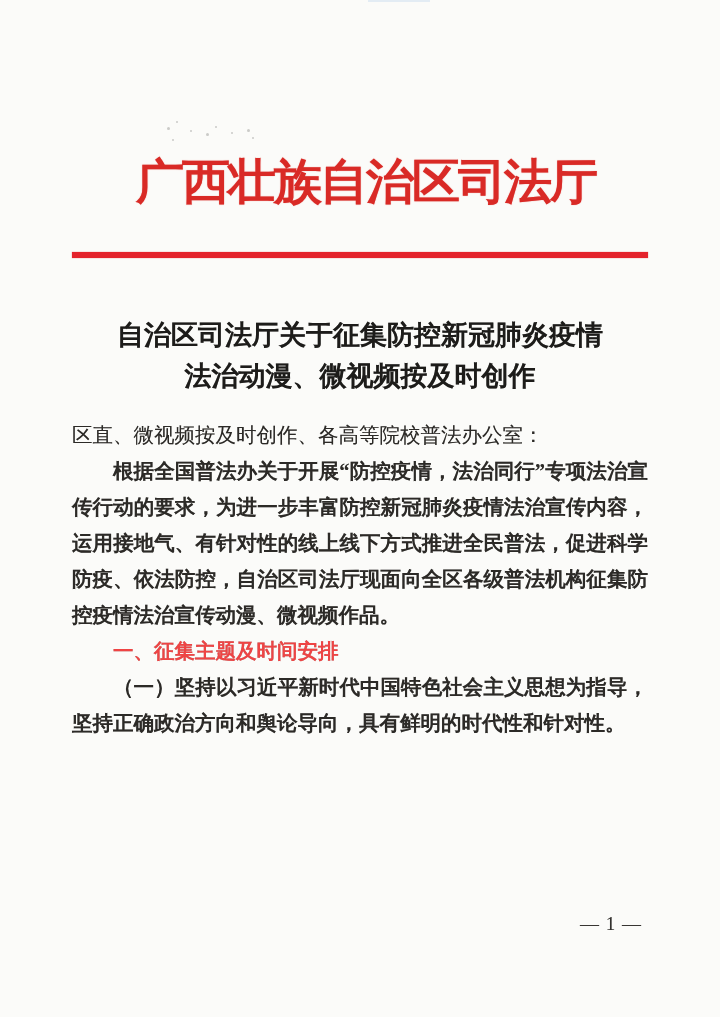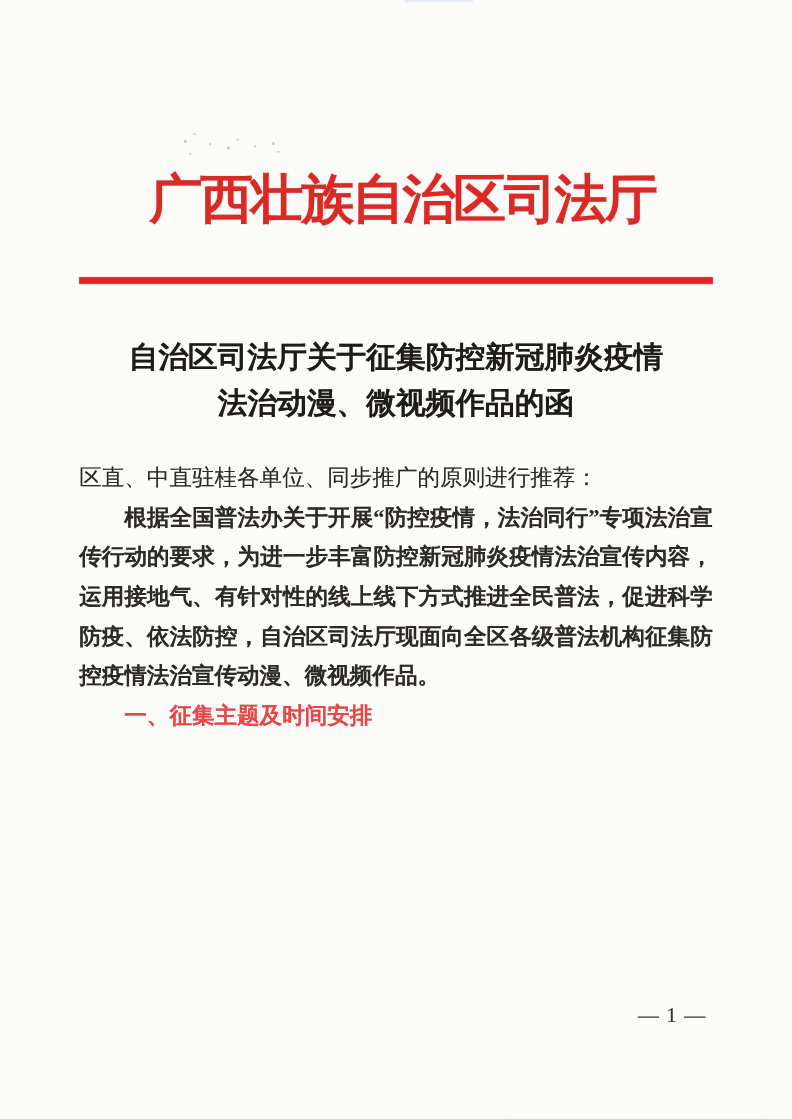--- a/index.html
+++ b/index.html
@@ -29,21 +29,21 @@
     color: #d92a26;
     text-shadow: 0 0 1px rgba(217,42,38,.55);
     white-space: nowrap;
   }
   .red-rule {
     position: absolute; top: 252px; left: 72px; width: 576px; height: 6px;
     background: #e4232c;
     box-shadow: 0 0 1px rgba(228,35,44,.6);
   }
   .doc-title {
-    position: absolute; top: 303px; left: 0; right: 0; margin: 2px;
+    position: absolute; top: 303px; left: 0; right: 0; margin: 12px;
     text-align: center;
     font-size: 27px; line-height: 41px;
     font-weight: bold;
     color: #1d1c1a;
     text-shadow: 0 0 .6px rgba(20,20,20,.5);
   }
   .doc-body {
     position: absolute; top: 417px; left: 72px; width: 576px;
     font-size: 20.5px; line-height: 36px;
     color: #2c2a27;
@@ -85,24 +85,25 @@
     <i class="speck" style="left:247px; top:129px;"></i>
     <i class="speck" style="left:252px; top:137px; width:2px; height:2px;"></i>
   </div>
 
   <div class="letterhead">广西壮族自治区司法厅</div>
 
   <div class="red-rule"></div>
 
   <h1 class="doc-title">
     <span>自治区司法厅关于征集防控新冠肺炎疫情</span><br>
-    <span>法治动漫、微视频作品的函</span>
+    <span>法治动漫、微视频按及时创作</span>
   </h1>
 
   <div class="doc-body">
-    <p>区直、中直驻桂各单位、同步推广的原则进行推荐：</p>
+    <p>区直、微视频按及时创作、各高等院校普法办公室：</p>
     <p class="indent">根据全国普法办关于开展“防控疫情，法治同行”专项法治宣传行动的要求，为进一步丰富防控新冠肺炎疫情法治宣传内容，运用接地气、有针对性的线上线下方式推进全民普法，促进科学防疫、依法防控，自治区司法厅现面向全区各级普法机构征集防控疫情法治宣传动漫、微视频作品。</p>
     <p class="heading">一、征集主题及时间安排</p>
+    <p class="indent">（一）坚持以习近平新时代中国特色社会主义思想为指导，坚持正确政治方向和舆论导向，具有鲜明的时代性和针对性。</p>
   </div>
 
   <div class="page-number">— 1 —</div>
 
 </div>
 
 </body></html>

